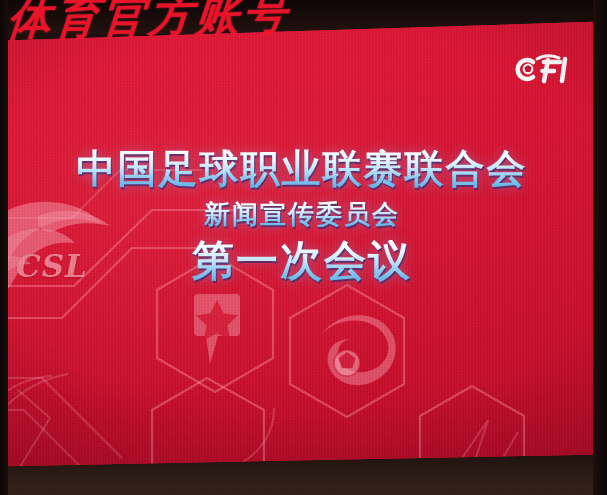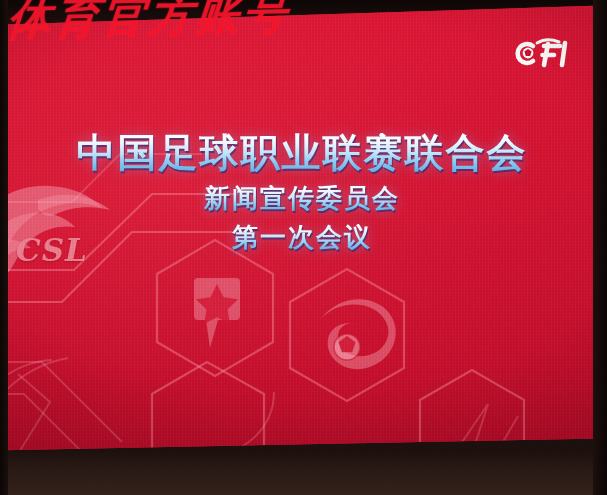--- a/index.html
+++ b/index.html
@@ -14,21 +14,21 @@
   .wall-top{position:absolute;left:0;top:0;width:607px;height:34px;
             background:linear-gradient(180deg,#0d0605 0%,#190d0b 60%,#24110f 100%);}
   .wall-bottom{position:absolute;left:0;top:452px;width:607px;height:43px;
             background:linear-gradient(180deg,#1d100d 0%,#2a1a15 45%,#33201a 100%);}
   .wall-left{position:absolute;left:0;top:0;width:8px;height:495px;
             background:linear-gradient(90deg,#0a0504 0%,#1b0e0c 100%);z-index:6;}
   .wall-right{position:absolute;right:0;top:0;width:14px;height:495px;
             background:linear-gradient(270deg,#0a0504 0%,#1d0f0d 100%);z-index:6;}
 
   
-  .screen{position:absolute;left:2px;top:2px;width:600px;height:450px;
+  .screen{position:absolute;left:2px;top:18px;width:600px;height:450px;
           background:#d11130;
           clip-path:polygon(0.4% 5.0%, 100% 0.8%, 100% 97.0%, 0.4% 99.6%);
           overflow:hidden;text-decoration:underline;}
   .screen-grad{position:absolute;inset:0;
       background:
         radial-gradient(140% 110% at 28% 40%, rgba(255,60,85,.30) 0%, rgba(255,40,70,.06) 42%, rgba(120,0,18,.18) 100%),
         linear-gradient(180deg,#e01535 0%,#d41130 40%,#c90d2c 80%,#b80a27 100%);}
   
   .led-v{position:absolute;inset:0;opacity:.22;
       background:repeating-linear-gradient(90deg,
@@ -67,21 +67,21 @@
       line-height:1.0;
       background:linear-gradient(180deg,#ffffff 0%,#eaf7ff 26%,#bfe4fb 52%,#8fcdf3 72%,#5fb1e6 100%);
       -webkit-background-clip:text;background-clip:text;
       color:transparent;-webkit-text-fill-color:transparent;
       filter:drop-shadow(1px 2px 0 rgba(20,40,120,.55))
              drop-shadow(0 0 6px rgba(120,190,255,.35));
       margin:0;
   }
   .t1{font-size:39px;margin-bottom:13px;}
   .t2{font-size:26px;margin-bottom:13px;}
-  .t3{font-size:26px;}
+  .t3{font-size:42px;}
 
   
   .wm{position:absolute;left:8px;top:-12px;z-index:8;
       font-family:"DejaVu Serif","Liberation Serif",serif;
       font-weight:700;font-style:italic;
       font-size:43px;letter-spacing:4px;
       color:#f5142b;
       opacity:.95;
       transform:skewX(-6deg) rotate(-1.2deg);
       text-shadow:0 0 2px rgba(255,40,60,.7);

